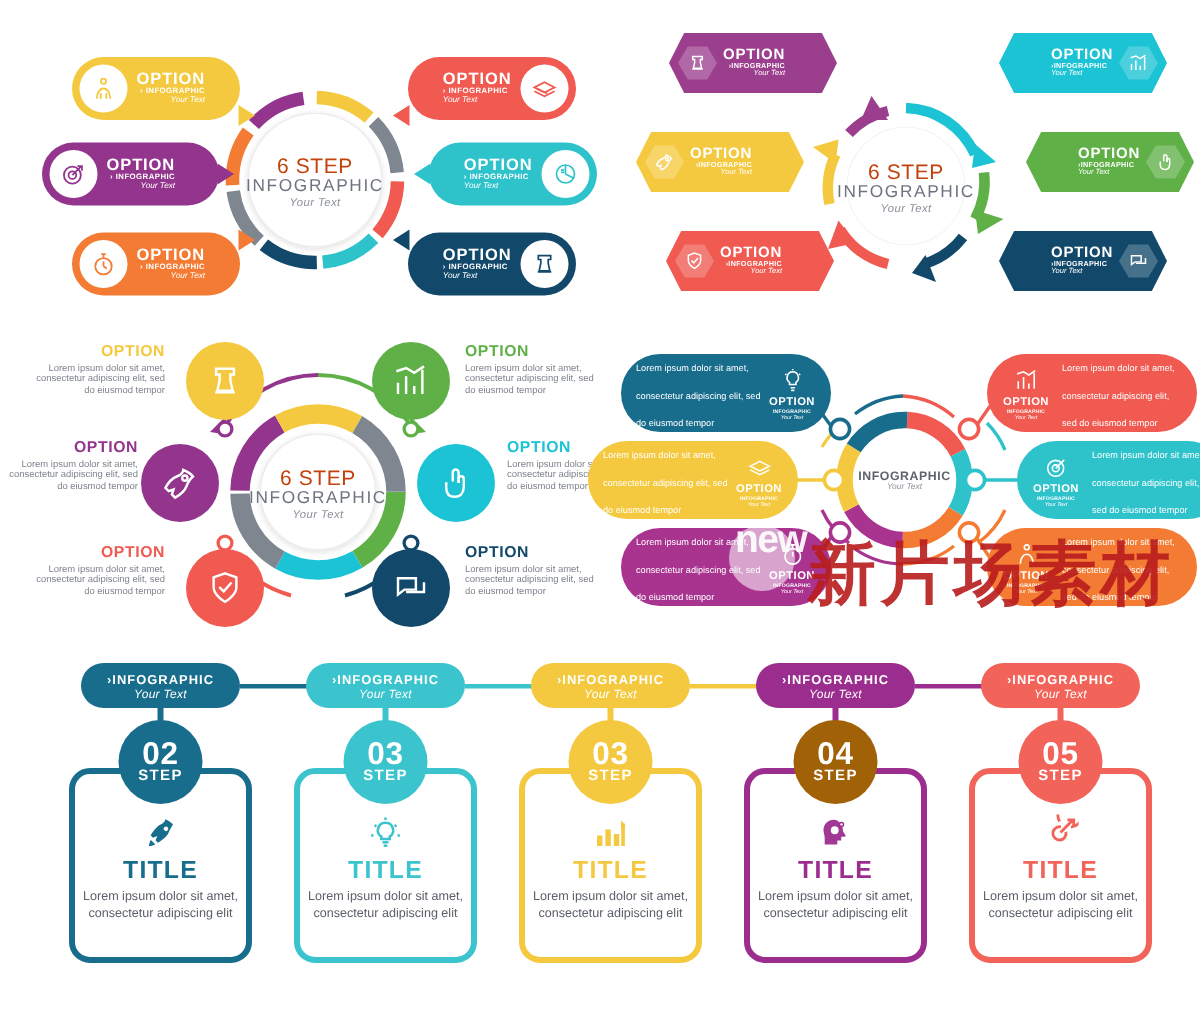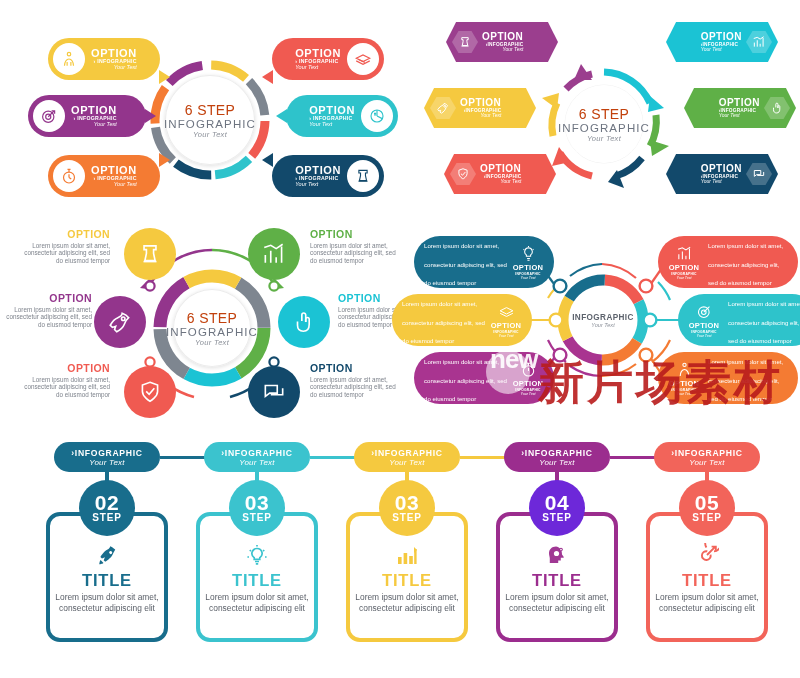--- a/index.html
+++ b/index.html
@@ -719,21 +719,21 @@
         <path d="M11 3.5C6.9 3.5 4 6.4 4 10.3c0 2 .8 3.4.8 5.2V20h8.4v-2.6h2.6v-2.6h2.2c.7 0 1-.6.6-1.1l-1.6-2.3c.3-4-2.7-7.9-6-7.9z" opacity=".95"></path>
         <circle cx="11.5" cy="10.5" r="2.6" fill="#fff"></circle>
             <circle cx="16" cy="6.6" r="1.8" fill="#9B2D8E"></circle>
             <circle cx="16" cy="6.6" r=".8" fill="#fff"></circle>
       </svg>
     </span>
     <span class="ct" style="color:#9B2D8E;">TITLE</span>
     <span class="cp">Lorem ipsum dolor sit amet, consectetur adipiscing elit</span>
   </div>
   <div class="notch" style="left:544px; top:80px;"></div>
-  <div class="stepcircle" style="left:529px; top:50px; background:#6d28d9;">
+  <div class="stepcircle" style="left:529px; top:50px; background:#a16207;">
     <span class="n">04</span>
     <span class="s">STEP</span>
   </div>
 
   <div class="tag" style="left:654px; top:12px; background:#F2645A;">
     <span class="t1">›<span>INFOGRAPHIC</span></span>
     <span class="t2">Your Text</span>
   </div>
   <div class="vline" style="left:705px; top:40px; height:32px; background:#F2645A;"></div>
   <div class="card" style="left:646px; top:82px; border-color:#F2645A;">

